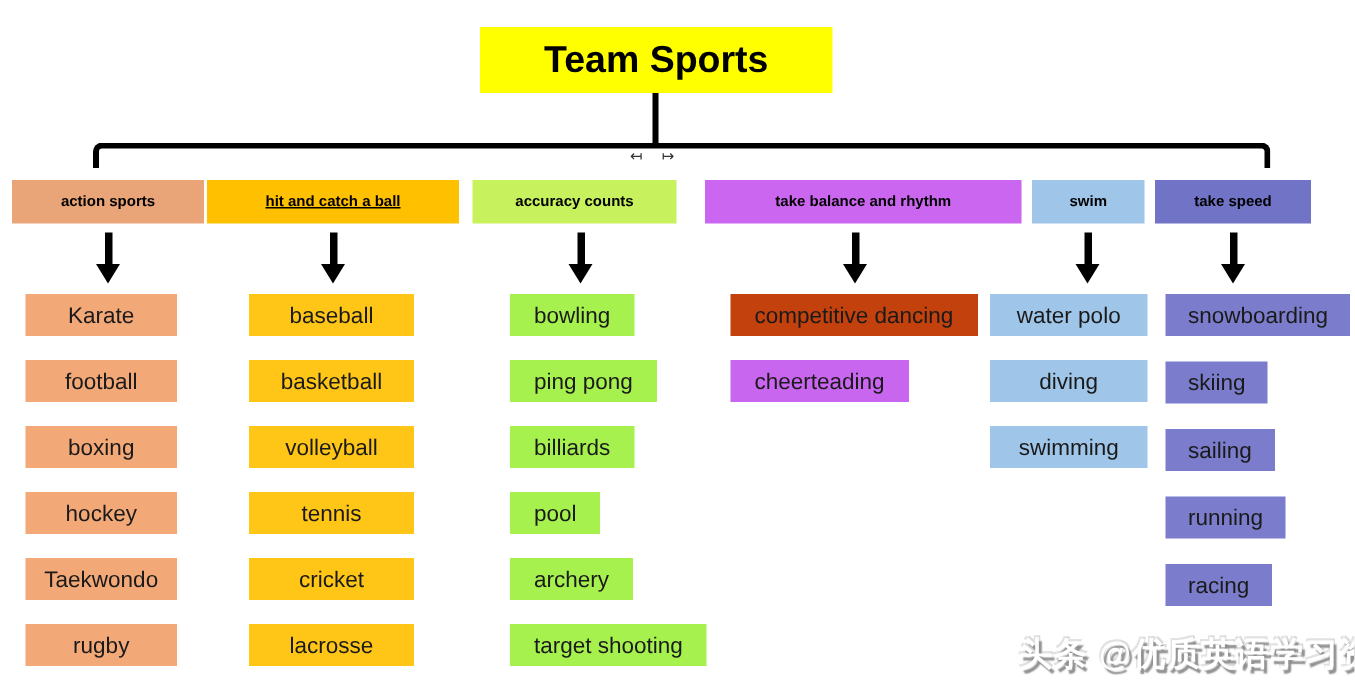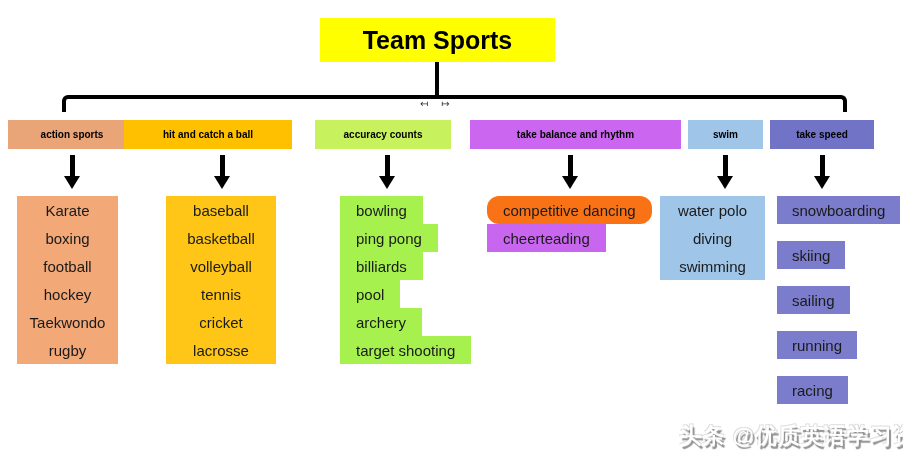--- a/index.html
+++ b/index.html
@@ -21,37 +21,37 @@
     border-radius:6px 6px 0 0;
   }
   .ticks{position:absolute;left:420px;top:98px;font-size:10px;color:#333;letter-spacing:5px;}
   
   .hdr{
     position:absolute;top:120px;height:29px;
     display:flex;align-items:center;justify-content:center;
     font-size:10px;font-weight:bold;color:#000;white-space:nowrap;
   }
   .c0 .hdr{left:8px;width:128px;}
-  .c1 .hdr{left:124px;width:168px;}
+  .c1 .hdr{left:138px;width:168px;text-decoration:underline;}
   .c2 .hdr{left:315px;width:136px;}
   .c3 .hdr{left:470px;width:211px;}
   .c4 .hdr{left:688px;width:75px;}
   .c5 .hdr{left:770px;width:104px;}
   
   .arrow{position:absolute;top:155px;width:16px;}
   .arrow .bar{width:5px;height:21px;background:#000;margin:0 auto;}
   .arrow .head{width:0;height:0;border-left:8px solid transparent;border-right:8px solid transparent;border-top:13px solid #000;margin:0 auto;}
   .c0 .arrow{left:64px;}
   .c1 .arrow{left:214px;}
   .c2 .arrow{left:379px;}
   .c3 .arrow{left:562px;}
   .c4 .arrow{left:717px;}
   .c5 .arrow{left:814px;}
   
-  .items{position:absolute;top:196px;display:flex;flex-direction:column;align-items:flex-start;}
+  .items{position:absolute;top:196px;display:flex;flex-direction:column;gap:16px;align-items:flex-start;}
   .item{
     height:28px;display:flex;align-items:center;justify-content:center;
     font-size:15px;color:#1a1a1a;white-space:nowrap;
   }
   .c0 .items{left:17px;}  .c0 .item{width:101px;}
   .c1 .items{left:166px;} .c1 .item{width:110px;}
   .c2 .items{left:340px;} .c2 .item{padding:0 16px;}
   .c3 .items{left:487px;} .c3 .item{padding:0 16px;}
   .c4 .items{left:660px;} .c4 .item{width:105px;}
   .c5 .items{left:777px;} .c5 .item{padding:0 15px;}
@@ -77,22 +77,22 @@
   <div class="ticks">↤ ↦</div>
 
   <div class="col c0">
     <div class="hdr" style="background: rgb(233, 164, 120);">action sports</div>
     <div class="arrow">
         <div class="bar"></div>
         <div class="head"></div>
       </div>
     <div class="items">
         <div class="item" style="background: rgb(242, 168, 119);">Karate</div>
+        <div class="item" style="background: rgb(242, 168, 119);">football</div>
         <div class="item" style="background: rgb(242, 168, 119);">boxing</div>
-        <div class="item" style="background: rgb(242, 168, 119);">football</div>
         <div class="item" style="background: rgb(242, 168, 119);">hockey</div>
         <div class="item" style="background: rgb(242, 168, 119);">Taekwondo</div>
         <div class="item" style="background: rgb(242, 168, 119);">rugby</div>
       </div>
   </div>
 
   <div class="col c1">
     <div class="hdr" style="background: rgb(255, 192, 0);">hit and catch a ball</div>
     <div class="arrow">
         <div class="bar"></div>
@@ -124,21 +124,21 @@
       </div>
   </div>
 
   <div class="col c3">
     <div class="hdr" style="background: rgb(203, 102, 240);">take balance and rhythm</div>
     <div class="arrow">
         <div class="bar"></div>
         <div class="head"></div>
       </div>
     <div class="items">
-        <div class="item" style="background: #f97316; border-radius: 12px;">competitive dancing</div>
+        <div class="item" style="background: #c2410c;">competitive dancing</div>
         <div class="item" style="background: rgb(201, 102, 240);">cheerteading</div>
       </div>
   </div>
 
   <div class="col c4">
     <div class="hdr" style="background: rgb(159, 197, 232);">swim</div>
     <div class="arrow">
         <div class="bar"></div>
         <div class="head"></div>
       </div>

